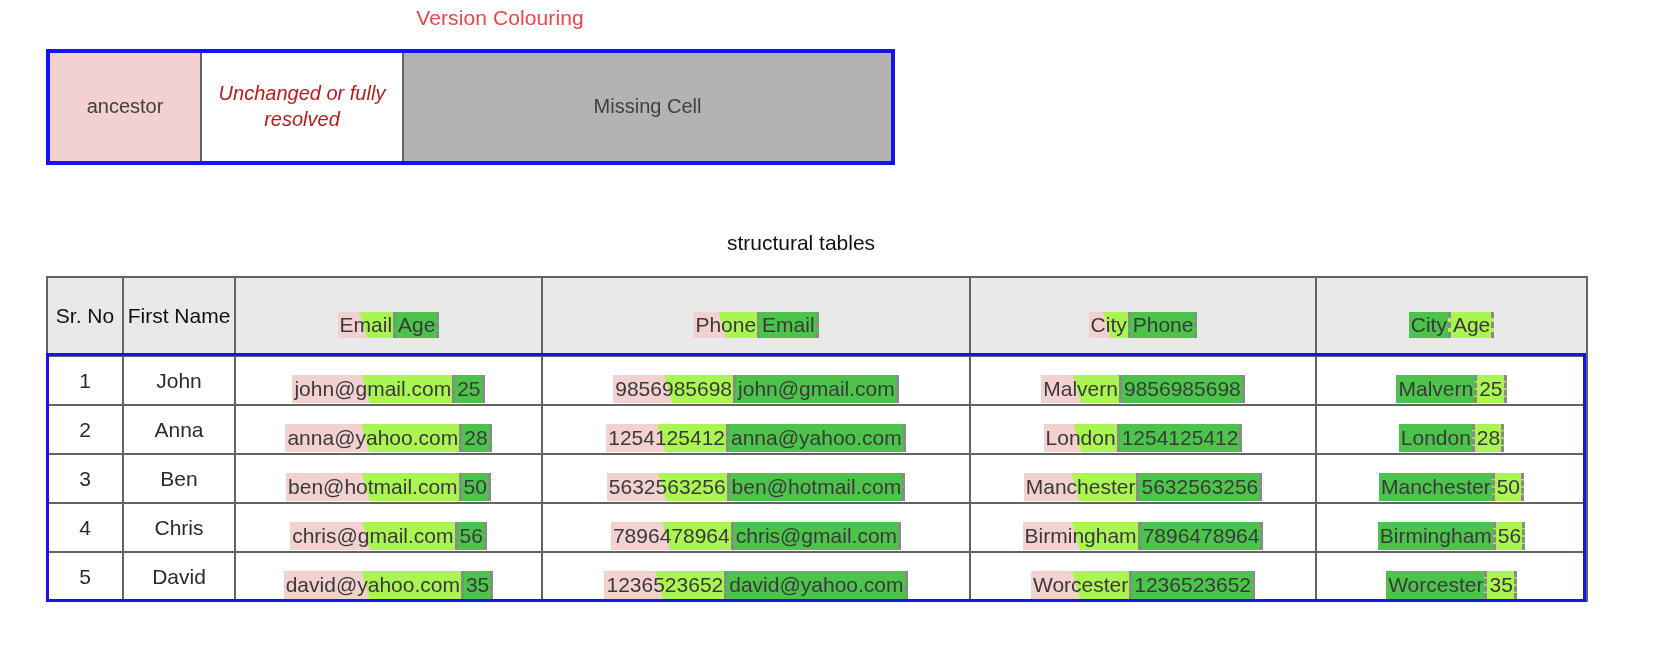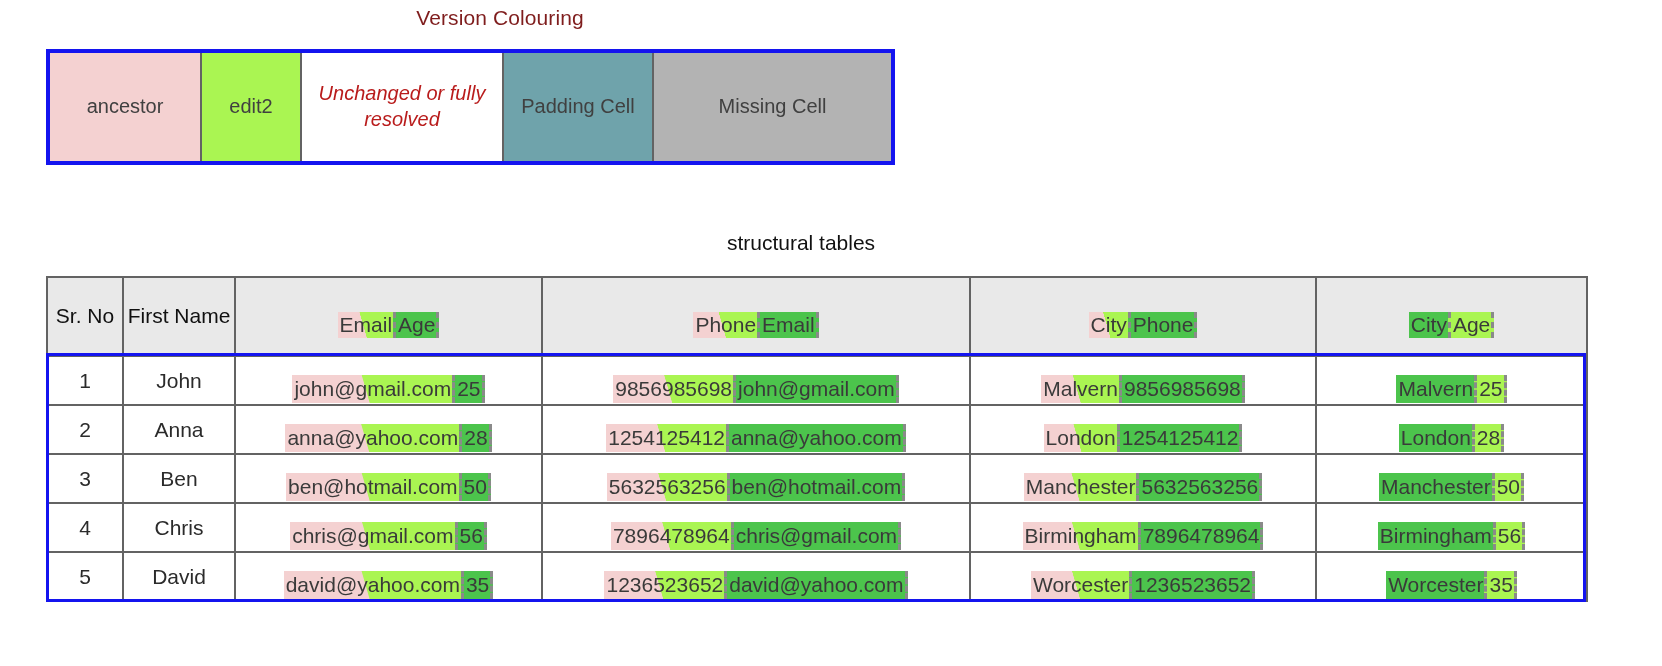--- a/index.html
+++ b/index.html
@@ -17,21 +17,21 @@
   }
 
   
   #legend-title {
     position: absolute;
     left: 0;
     top: 6px;
     width: 1000px;
     text-align: center;
     font-size: 21px;
-    color: #7f1d1d;
+    color: #ef4444;
     letter-spacing: .1px;
   }
   #legend-box {
     position: absolute;
     left: 46px;
     top: 49px;
     width: 849px;
     height: 116px;
     border: 4px solid #1414ef;
     box-sizing: border-box;
@@ -167,23 +167,21 @@
 
   .hdr-pair { line-height: 24px; }
 </style>
 </head>
 <body>
 
 <div id="legend-title">Version Colouring</div>
 
 <div id="legend-box">
   <div class="legend-cell lc-ancestor">ancestor</div>
-  <div class="legend-cell lc-edit2">edit2</div>
   <div class="legend-cell lc-unchanged">Unchanged or fully resolved</div>
-  <div class="legend-cell lc-padding">Padding Cell</div>
   <div class="legend-cell lc-missing">Missing Cell</div>
 </div>
 
 <div id="tables-title">structural tables</div>
 
 <div id="struct-table-wrap">
   <table class="struct">
     <colgroup>
       <col class="c-sr">
         <col class="c-first">

